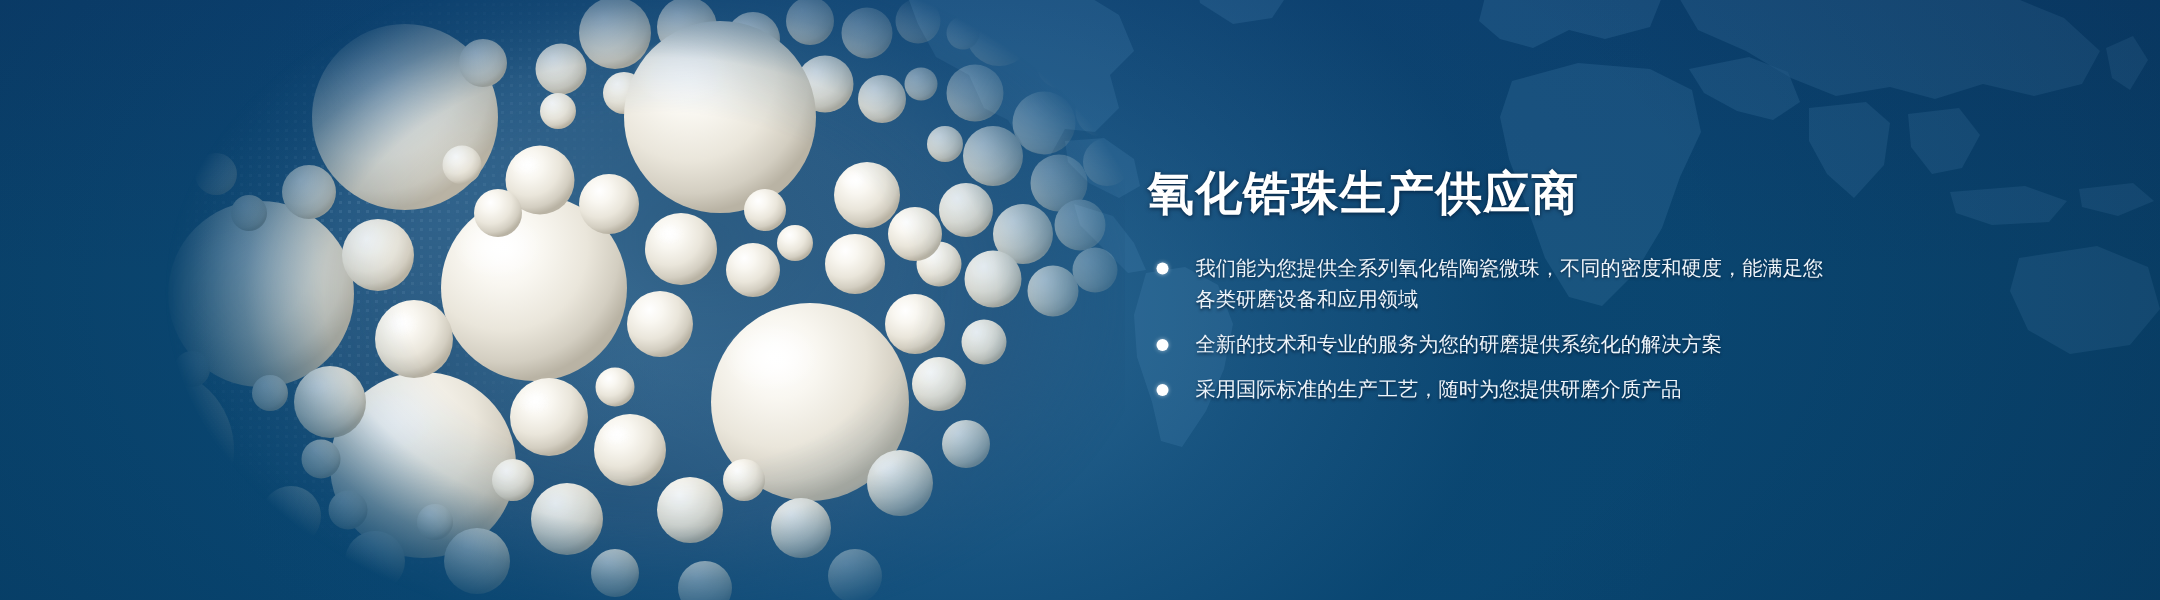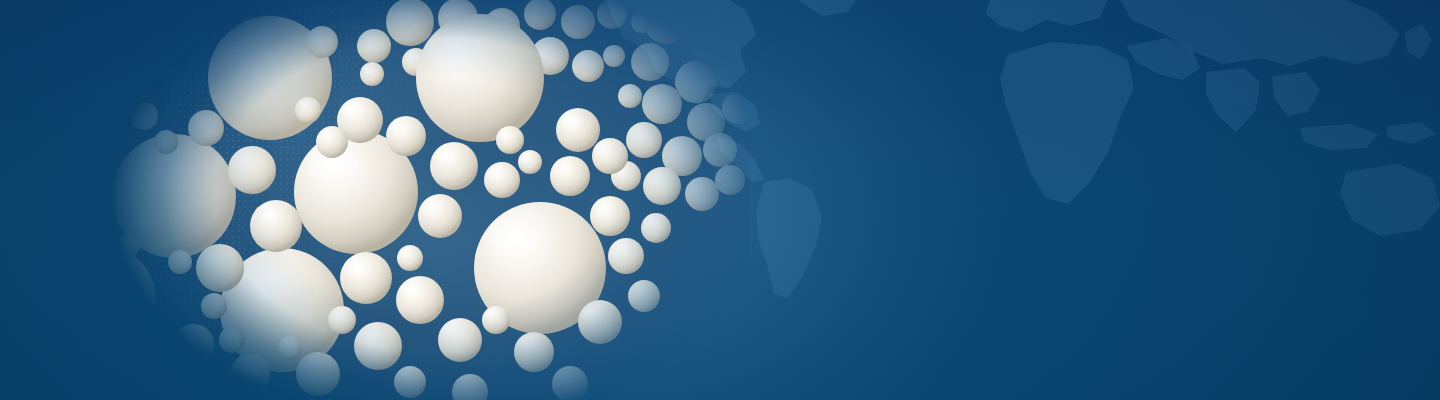--- a/index.html
+++ b/index.html
@@ -310,14 +310,37 @@
           <ellipse cx="100" cy="258" rx="10" ry="7" fill="url(#spec)"></ellipse>
           <ellipse cx="300" cy="290" rx="10" ry="7" fill="url(#spec)"></ellipse>
           <ellipse cx="480" cy="312" rx="9" ry="7" fill="url(#spec)"></ellipse>
         </g>
       </svg>
     </div>
   </div>
 
   <div class="bg-vignette"></div>
 
+  <div class="content">
+
+    <h1 class="headline">氧化锆珠生产供应商</h1>
+
+    <ul class="bullets">
+
+      <li class="bullet">
+        <span class="dot"></span>
+        <span>我们能为您提供全系列氧化锆陶瓷微珠，不同的密度和硬度，能满足您各类研磨设备和应用领域</span>
+      </li>
+
+      <li class="bullet">
+        <span class="dot"></span>
+        <span>全新的技术和专业的服务为您的研磨提供系统化的解决方案</span>
+      </li>
+
+      <li class="bullet">
+        <span class="dot"></span>
+        <span>采用国际标准的生产工艺，随时为您提供研磨介质产品</span>
+      </li>
+
+    </ul>
+  </div>
 
 </div>
 
 </body></html>

